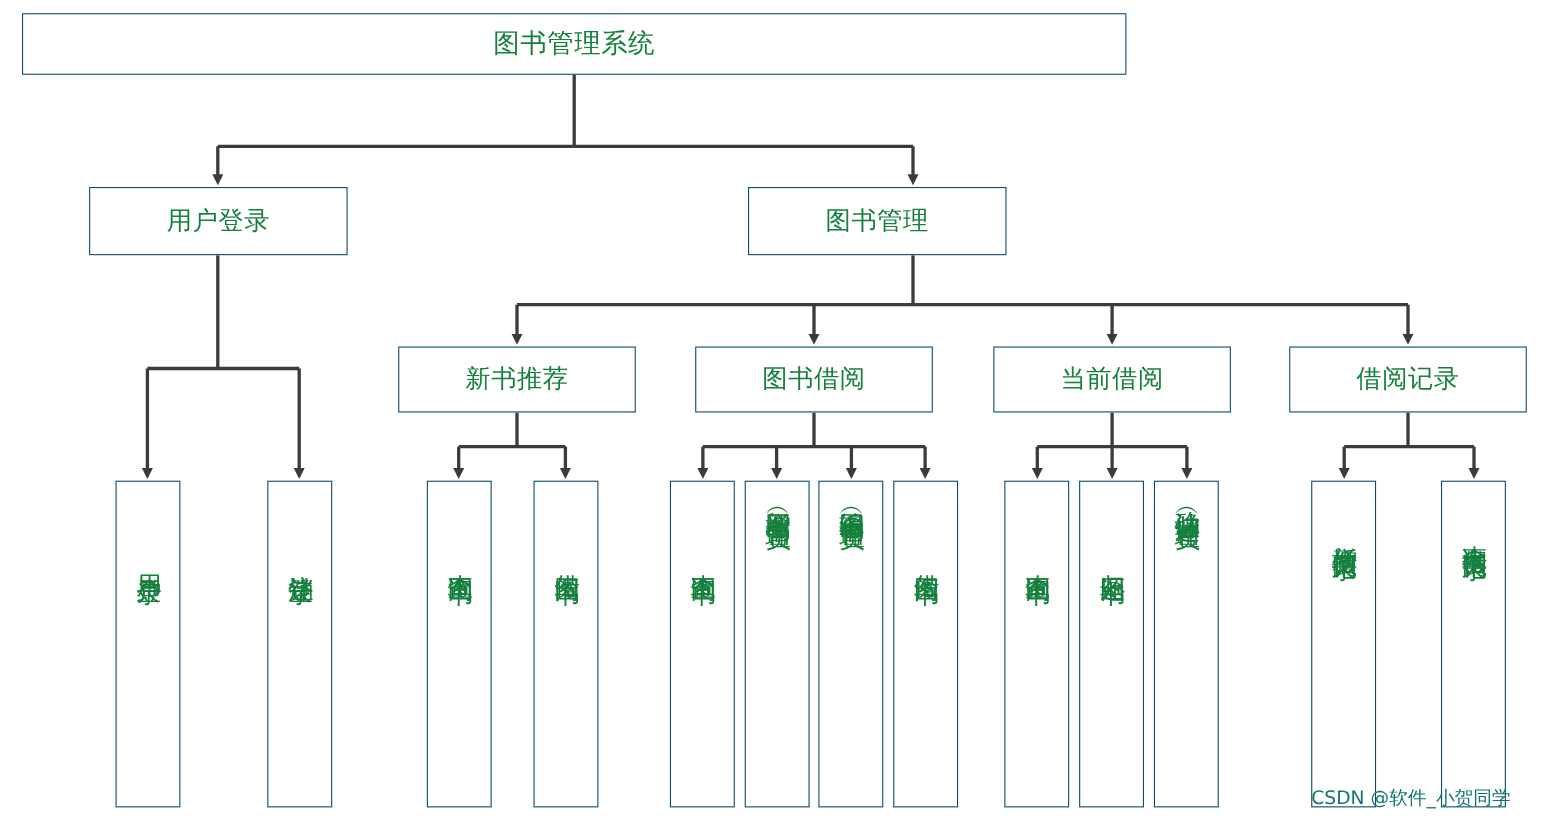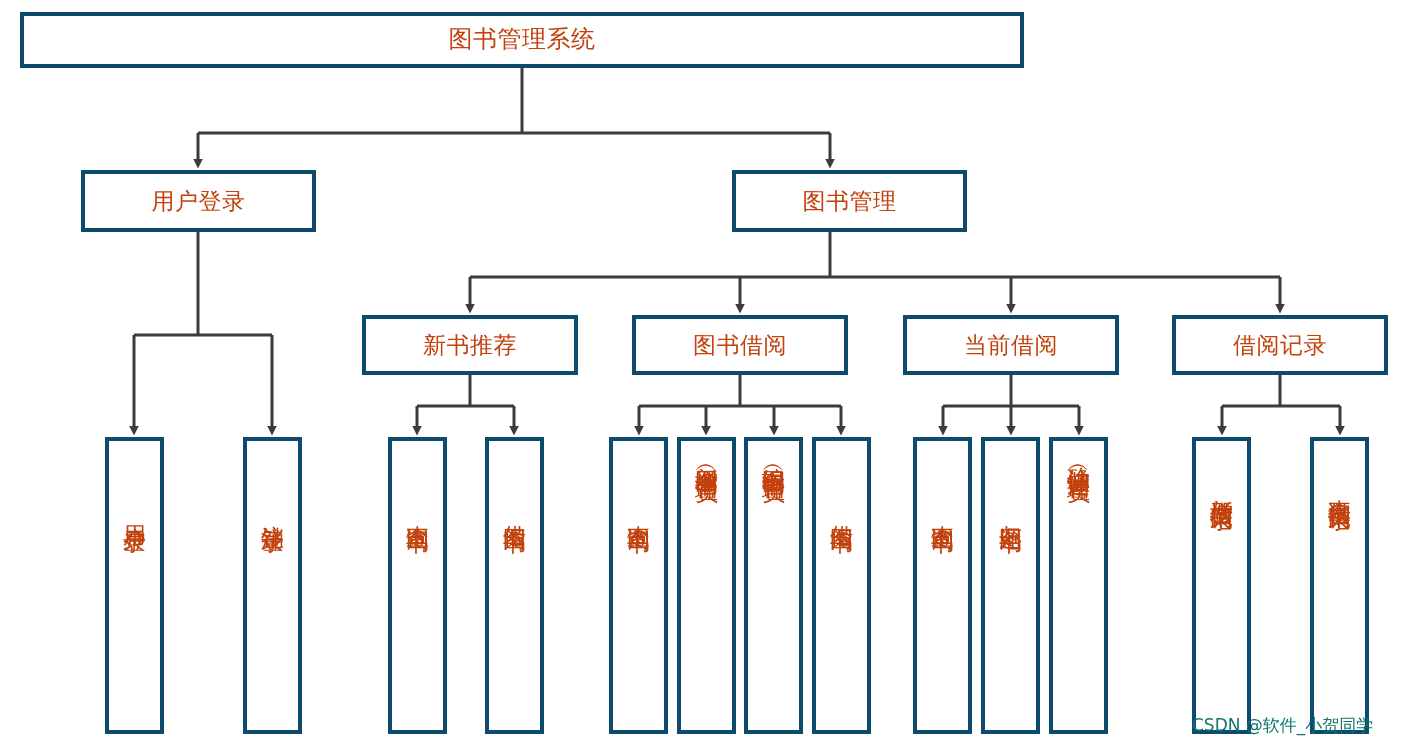--- a/index.html
+++ b/index.html
@@ -23,25 +23,25 @@
     left: 0;
     top: 0;
     width: 1405px;
     height: 747px;
     pointer-events: none;
   }
   .node {
     position: absolute;
     box-sizing: border-box;
     background: #ffffff;
-    border: 4px solid #0c4a6e;
+    border: 1px solid #0c4a6e;
     display: flex;
     align-items: center;
     justify-content: center;
-    color: #c2410c;
+    color: #15803d;
     z-index: 2;
   }
   .node-label {
     display: block;
     line-height: 1.08;
     white-space: nowrap;
   }
   
   .node.horiz .node-label {
     font-size: 23px;
@@ -139,21 +139,21 @@
     </g>
   </svg>
 
   <div class="node root horiz" style="left:20px; top:12px; width:1004px; height:56px;">
     <span class="node-label">图书管理系统</span>
   </div>
 
   <div class="node horiz" style="left:81px; top:170px; width:235px; height:62px;">
     <span class="node-label">用户登录</span>
   </div>
-  <div class="node horiz" style="left:732px; top:170px; width:235px; height:62px;">
+  <div class="node horiz" style="left:680px; top:170px; width:235px; height:62px;">
     <span class="node-label">图书管理</span>
   </div>
 
   <div class="node horiz" style="left:632px; top:315px; width:216px; height:60px;">
     <span class="node-label">图书借阅</span>
   </div>
   <div class="node horiz" style="left:362px; top:315px; width:216px; height:60px;">
     <span class="node-label">新书推荐</span>
   </div>
   <div class="node horiz" style="left:1172px; top:315px; width:216px; height:60px;">

